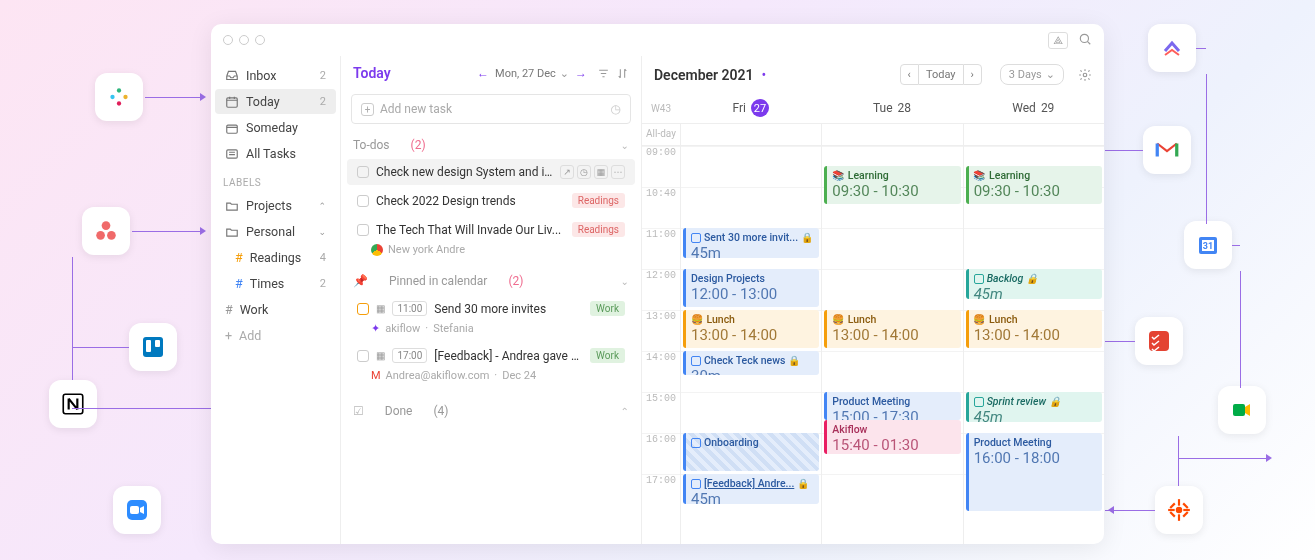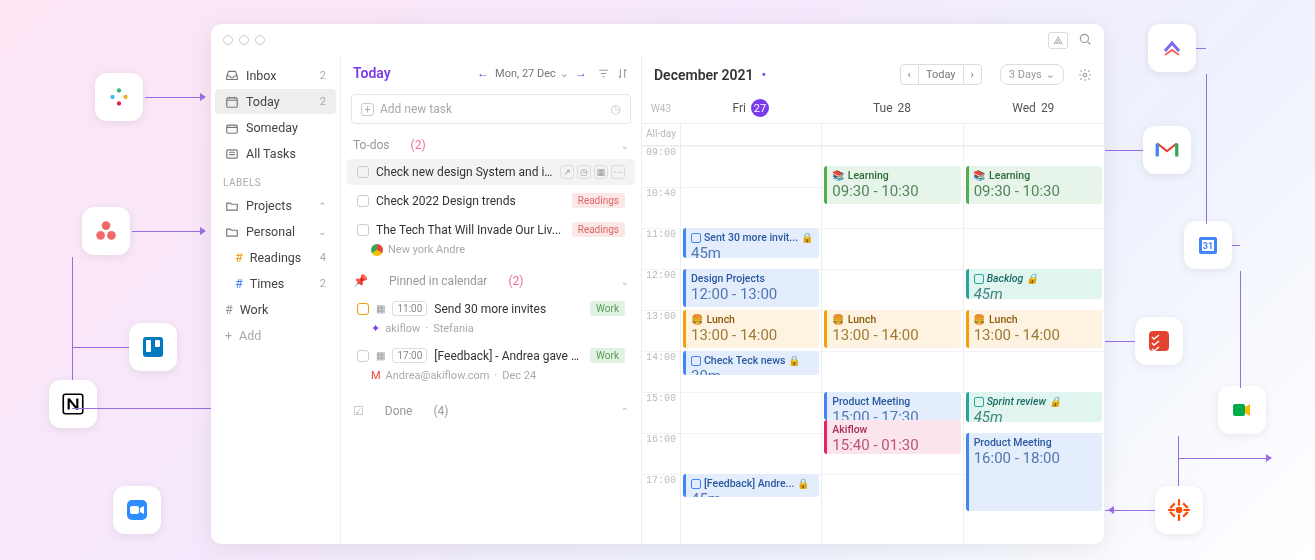--- a/index.html
+++ b/index.html
@@ -615,21 +615,27 @@
               <div class="ev-time">13:00 - 14:00</div>
             </div>
             <div class="event e-blue" style="top:205px; height:24px;">
               <div class="ev-title">
                   <span class="ev-check"></span>
                   <span>Check Teck news</span>
                   <span class="ev-lock">🔒</span>
                 </div>
               <div class="ev-time">30m</div>
             </div>
-            <div class="event e-blue" style="top:328px; height:23px;">
+            <div class="event e-stripe" style="top:287px; height:38px;">
+              <div class="ev-title">
+                  <span class="ev-check"></span>
+                  <span>Onboarding</span>
+                </div>
+            </div>
+            <div class="event e-blue" style="top:328px; height:30px;text-decoration:underline;">
               <div class="ev-title">
                   <span class="ev-check"></span>
                   <span>[Feedback] Andre...</span>
                   <span class="ev-lock">🔒</span>
                 </div>
               <div class="ev-time">45m</div>
             </div>
           </div>
 
           <div class="cal-col">

